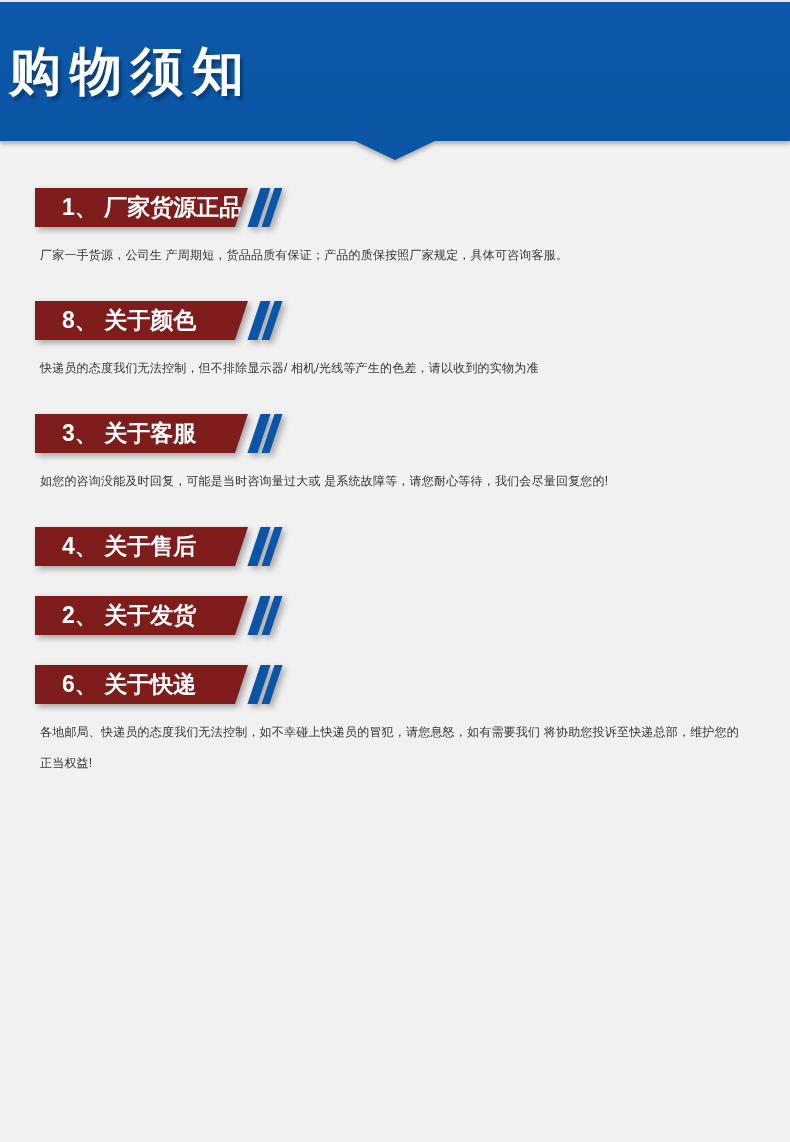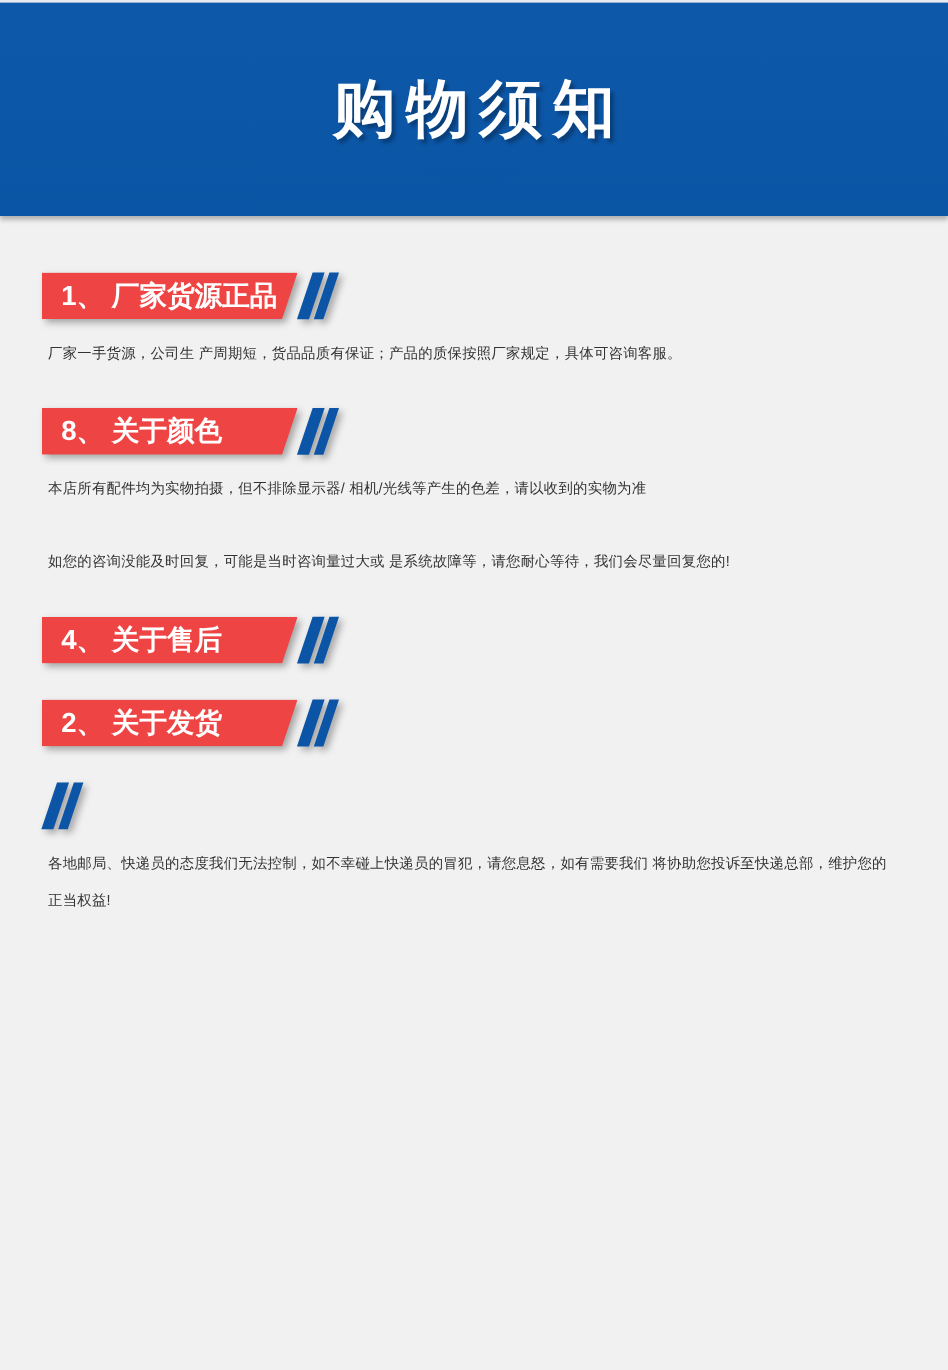--- a/index.html
+++ b/index.html
@@ -12,26 +12,26 @@
     position: relative;
   }
 
   
   .header-wrap {
     filter: drop-shadow(0 3px 2px rgba(0,0,0,0.28));
     position: relative;
   }
   .header {
     box-sizing: border-box;
-    height: 180px;
+    height: 141px;
     background: linear-gradient(180deg, #0e58a9 0%, #0b55a5 100%);
     border-top: 2px solid #e7eaee;
     display: flex;
     align-items: center;
-    justify-content: center;
+    justify-content: flex-start;
     position: relative;
   }
   .header-title {
     color: #ffffff;
     font-size: 52px;
     font-weight: bold;
     letter-spacing: 9px;
     text-shadow: 3px 4px 3px rgba(0,0,0,0.28);
     padding-left: 9px; 
   }
@@ -54,27 +54,27 @@
 
   .banner-row {
     display: flex;
     align-items: stretch;
     height: 39px;
     filter: drop-shadow(3px 3px 3px rgba(0,0,0,0.32));
   }
   .banner {
     box-sizing: border-box;
     width: 213px;
-    background: #ef4444;
+    background: #7f1d1d;
     color: #ffffff;
     font-size: 23px;
     font-weight: bold;
     display: flex;
     align-items: center;
-    padding-left: 16px;
+    padding-left: 27px;
     clip-path: polygon(0 0, 100% 0, calc(100% - 13px) 100%, 0 100%);
     white-space: nowrap;
     overflow: hidden;
   }
   .slash {
     background: #0c55a6;
     width: 10px;
     margin-left: 6px;
     transform: skewX(-18.5deg);
   }
@@ -111,24 +111,29 @@
     </div>
     <div class="section-body">厂家一手货源，公司生 产周期短，货品品质有保证；产品的质保按照厂家规定，具体可咨询客服。</div>
   </div>
 
   <div class="section">
     <div class="banner-row">
       <div class="banner">8、 关于颜色</div>
       <div class="slash"></div>
       <div class="slash thin"></div>
     </div>
-    <div class="section-body">本店所有配件均为实物拍摄，但不排除显示器/ 相机/光线等产生的色差，请以收到的实物为准</div>
+    <div class="section-body">快递员的态度我们无法控制，但不排除显示器/ 相机/光线等产生的色差，请以收到的实物为准</div>
   </div>
 
   <div class="section">
+    <div class="banner-row">
+      <div class="banner">3、 关于客服</div>
+      <div class="slash"></div>
+      <div class="slash thin"></div>
+    </div>
     <div class="section-body">如您的咨询没能及时回复，可能是当时咨询量过大或 是系统故障等，请您耐心等待，我们会尽量回复您的!</div>
   </div>
 
   <div class="section">
     <div class="banner-row">
       <div class="banner">4、 关于售后</div>
       <div class="slash"></div>
       <div class="slash thin"></div>
     </div>
   </div>
@@ -136,19 +141,20 @@
   <div class="section">
     <div class="banner-row">
       <div class="banner">2、 关于发货</div>
       <div class="slash"></div>
       <div class="slash thin"></div>
     </div>
   </div>
 
   <div class="section">
     <div class="banner-row">
+      <div class="banner">6、 关于快递</div>
       <div class="slash"></div>
       <div class="slash thin"></div>
     </div>
     <div class="section-body">各地邮局、快递员的态度我们无法控制，如不幸碰上快递员的冒犯，请您息怒，如有需要我们 将协助您投诉至快递总部，维护您的正当权益!</div>
   </div>
 
 </div>
 
 </body></html>

